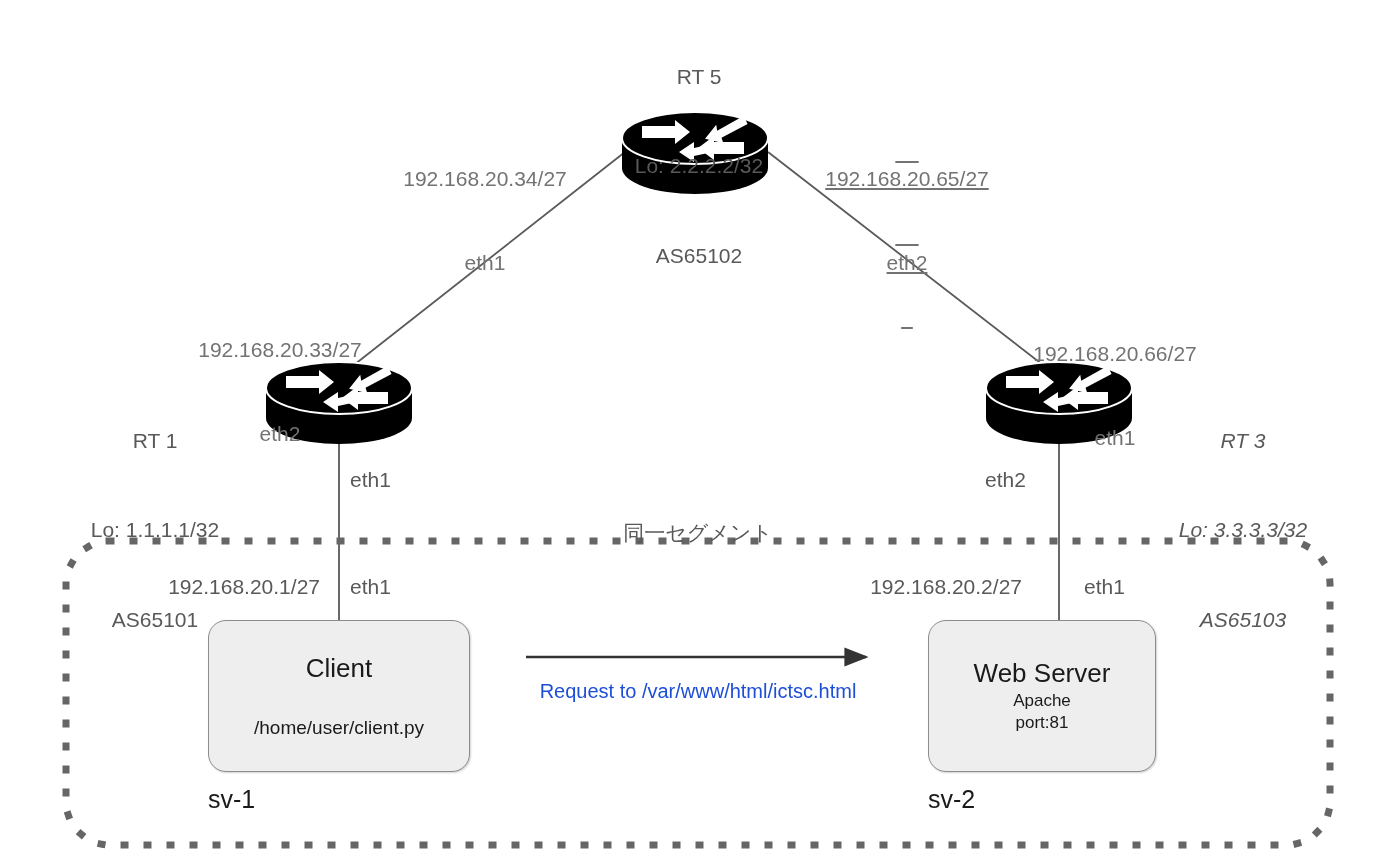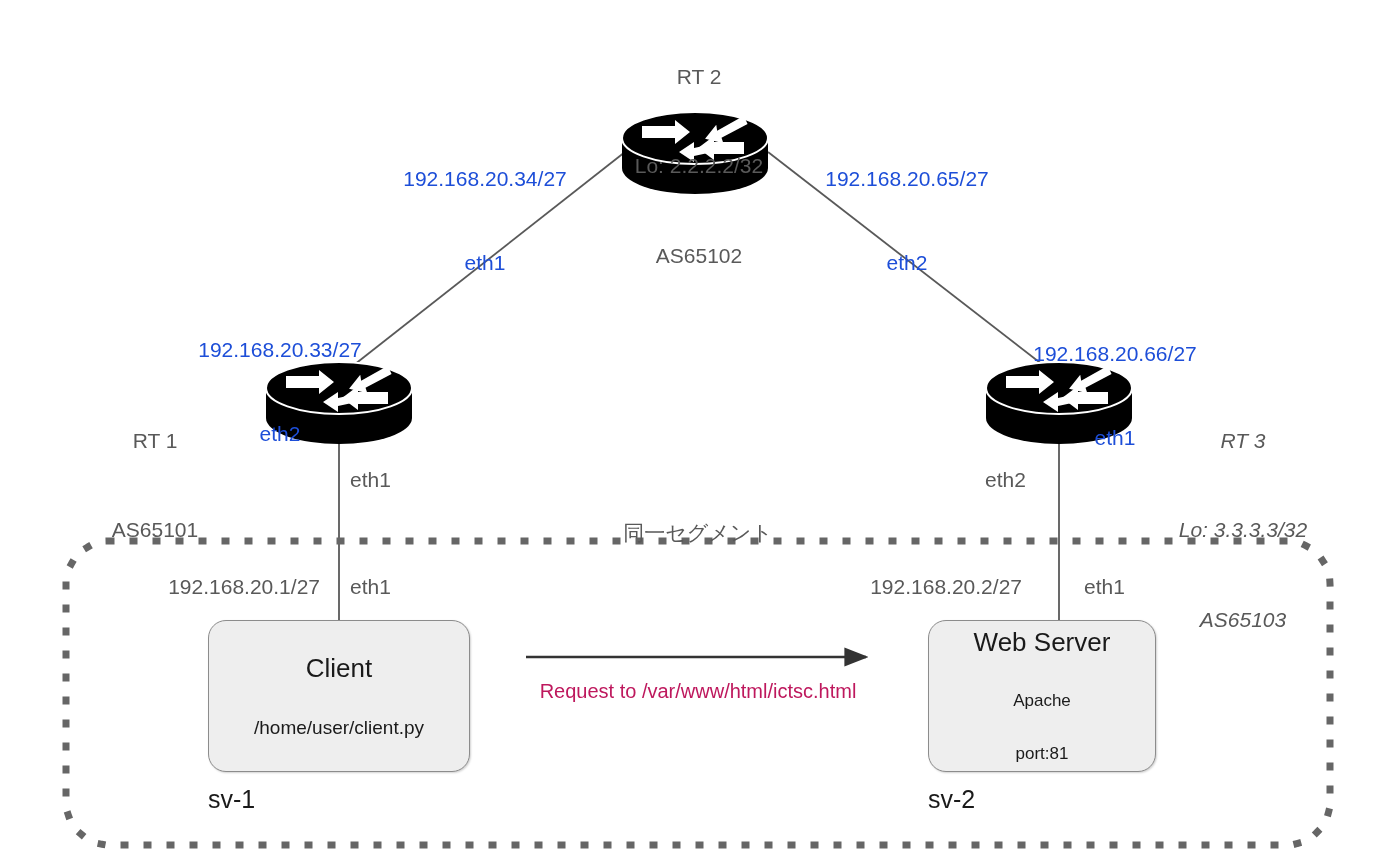--- a/index.html
+++ b/index.html
@@ -22,21 +22,21 @@
   .svg-layer {
     position: absolute;
     left: 0;
     top: 0;
     width: 1396px;
     height: 864px;
     pointer-events: none;
   }
   .lbl {
     position: absolute;
-    color: #1d4ed8;
+    color: #737373;
     font-size: 21px;
     line-height: 1.32;
     text-align: center;
     white-space: pre;
   }
   .router-label {
     position: absolute;
     color: #595959;
     font-size: 21px;
     line-height: 1.42;
@@ -64,21 +64,20 @@
   .node-sub {
     font-size: 19px;
     color: #1a1a1a;
     line-height: 1.25;
     margin-top: 0;
   }
   .node-sub2 {
     font-size: 17px;
     color: #1a1a1a;
     line-height: 1.3;
-    margin-top: 31px;
   }
   .node-name {
     position: absolute;
     font-size: 25px;
     color: #1a1a1a;
     text-align: left;
     white-space: pre;
   }
   .iface {
     position: absolute;
@@ -97,21 +96,21 @@
     position: absolute;
     font-size: 21px;
     color: #595959;
     text-align: center;
     line-height: 1.35;
     white-space: pre;
   }
   .req-label {
     position: absolute;
     font-size: 20px;
-    color: #be185d;
+    color: #1d4ed8;
     text-align: center;
     white-space: pre;
   }
   .router-icon {
     position: absolute;
   }
 </style>
 </head>
 <body>
 
@@ -168,42 +167,43 @@
       <ellipse cx="75" cy="26" rx="73" ry="26" fill="#000000"></ellipse>
       <ellipse cx="75" cy="26" rx="73" ry="26" fill="none" stroke="#ffffff" stroke-width="2"></ellipse>
       <polygon points="22,14 55,14 55,8 70,20 55,32 55,26 22,26" fill="#ffffff"></polygon>
       <polygon points="128,10 98,16 99,10 84,20 100,30 100,24 129,19" fill="#ffffff" transform="rotate(-18 106 20)"></polygon>
       <polygon points="60,42 88,36 88,30 103,40 88,50 88,44 60,50" fill="#ffffff" transform="rotate(180 81 40)"></polygon>
       <polygon points="78,30 108,30 108,24 124,36 108,48 108,42 78,42" fill="#ffffff" transform="rotate(180 101 36)"></polygon>
     </svg>
   </div>
 
   <div class="router-label" style="left:574px; top:2px; width:250px;">
-    <div>RT 2</div>
+    <div>RT 5</div>
     <div>Lo: 2.2.2.2/32</div>
     <div>AS65102</div>
   </div>
 
   <div class="router-label" style="left:30px; top:366px; width:250px;">
     <div>RT 1</div>
+    <div>Lo: 1.1.1.1/32</div>
     <div>AS65101</div>
   </div>
 
   <div class="router-label" style="left:1118px; top:366px; width:250px;font-style:italic;">
     <div>RT 3</div>
     <div>Lo: 3.3.3.3/32</div>
     <div>AS65103</div>
   </div>
 
   <div class="lbl" style="left:360px; top:110px; width:250px;">
     <div>192.168.20.34/27</div>
     <div>eth1</div>
   </div>
 
-  <div class="lbl" style="left:782px; top:110px; width:250px;">
+  <div class="lbl" style="left:782px; top:110px; width:250px;text-decoration:underline;">
     <div>192.168.20.65/27</div>
     <div>eth2</div>
   </div>
 
   <div class="lbl" style="left:155px; top:281px; width:250px;">
     <div>192.168.20.33/27</div>
     <div>eth2</div>
   </div>
 
   <div class="lbl" style="left:990px; top:285px; width:250px;">

